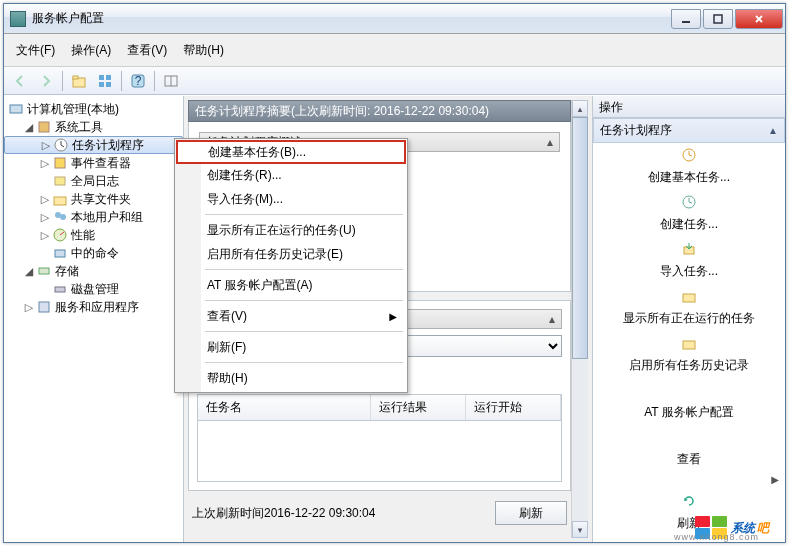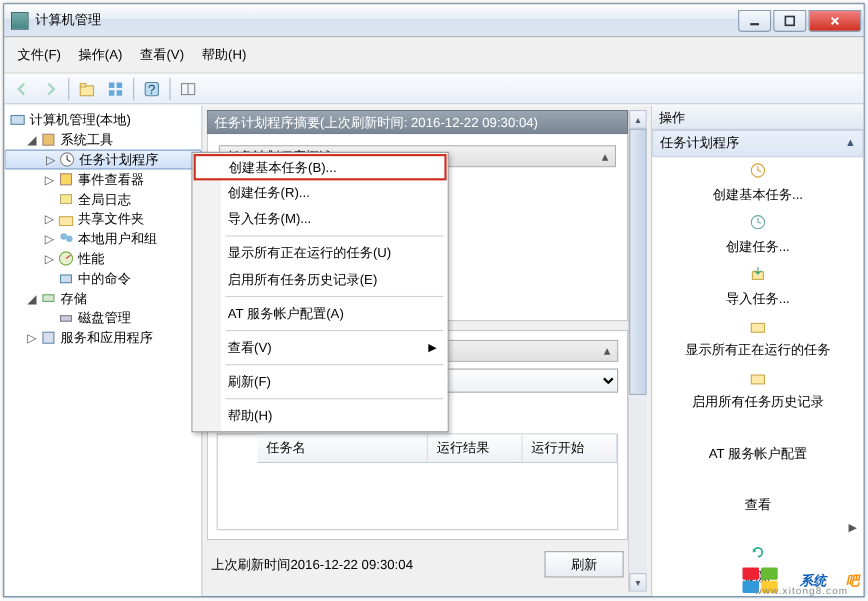--- a/index.html
+++ b/index.html
@@ -36,21 +36,21 @@
 .center { flex:1; display:flex; flex-direction:column; border-right:1px solid #c0c8d0; padding: 4px; overflow:hidden; }
 .summary-hdr { height: 22px; background: linear-gradient(#9aa5b2,#7a8694); color:#fff; display:flex; align-items:center; padding: 0 6px; border:1px solid #6a7684; }
 .summary-body { border:1px solid #c0c8d0; border-top:none; padding: 10px; background:#fff; height: 170px; position:relative; }
 .status-hdr { height: 20px; background: linear-gradient(#f0f0f0,#e0e0e0); border:1px solid #b0b0b0; display:flex; align-items:center; justify-content:space-between; padding:0 6px; margin-bottom:6px; }
 .status-hdr .chev { color:#555; }
 .desc { color:#000; line-height: 18px; }
 .status-block { border:1px solid #c0c8d0; background:#fff; padding:8px; margin-top:8px; }
 .select-row { display:flex; align-items:center; gap:6px; margin: 6px 0; }
 .select-row select { flex:1; height:22px; border:1px solid #a0a8b0; background:linear-gradient(#fdfdfd,#eef1f5); }
 .tbl { border:1px solid #c0c8d0; margin-top:12px; }
-.tbl-hdr { display:flex; background:linear-gradient(#fdfdfd,#eef1f5); border-bottom:1px solid #c0c8d0;margin-left:36px; }
+.tbl-hdr { display:flex; background:linear-gradient(#fdfdfd,#eef1f5); border-bottom:1px solid #c0c8d0; }
 .tbl-hdr > div { padding:4px 8px; border-right:1px solid #d8dde4; }
 .tbl-body { height: 60px; background:#fff; }
 .footer-row { display:flex; align-items:center; justify-content:space-between; padding: 10px 4px 4px; }
 .footer-row button { width:72px; height:24px; border:1px solid #a0a8b0; background:linear-gradient(#fdfdfd,#e8ecf1); }
 
 .actions { width: 192px; background:#fff; display:flex; flex-direction:column; }
 .actions-hdr { height: 22px; background: linear-gradient(#f4f6fa,#e2e8f2); border-bottom:1px solid #c0c8d0; padding:3px 6px; }
 .actions-section { background: linear-gradient(#eaf0f9,#dce6f3); border:1px solid #c0cde0; padding:3px 6px; display:flex; justify-content:space-between; align-items:center; margin:0; }
 .actions-section .chev { color:#44597a; font-size:10px; }
 .action-item { display:flex; align-items:center; padding: 4px 6px; gap:6px;flex-direction:column; }
@@ -61,37 +61,37 @@
 .cm-item { height:24px; display:flex; align-items:center; padding-left:30px; position:relative; }
 .cm-item.hl { border:2px solid #d03020; background: #fff; margin:-1px; }
 .cm-item .arrow { margin-left:auto; margin-right:8px; font-size:10px; }
 .cm-sep { height:1px; background:#d0d0d0; margin:3px 2px 3px 28px; }
 
 .scrollbar-v { width:17px; background:#f0f0f0; border-left:1px solid #d0d0d0; display:flex; flex-direction:column; }
 .sb-btn { height:17px; background:linear-gradient(#f5f7fb,#dde5f0); border:1px solid #b8c4d4; display:flex; align-items:center; justify-content:center; font-size:9px; color:#556; }
 .sb-track { flex:1; background:#e8ecf1; }
 .sb-thumb { background:linear-gradient(to right,#e0e8f4,#c4d4e8); border:1px solid #9ab; height:60%; margin:0; }
 
-.watermark { position:absolute; right:8px; bottom:6px; font-size:22px; font-weight:bold; font-style:italic; font-family: "SimHei","Microsoft YaHei"; z-index:200; display:flex; align-items:center; gap:18px;margin-top:40px; }
+.watermark { position:absolute; right:20px; bottom:6px; font-size:22px; font-weight:bold; font-style:italic; font-family: "SimHei","Microsoft YaHei"; z-index:200; display:flex; align-items:center; gap:2px;margin-top:40px; }
 .wm-flag { width:34px; height:24px; position:relative; }
 .wm-flag div { position:absolute; width:15px; height:11px; border-radius:1px; }
 .wm-text1 { color:#1060b8; } .wm-text2 { color:#ff8c00; }
 .wm-url { position:absolute; right:10px; bottom:-2px; font-size:9px; color:#888; font-style:normal; font-weight:normal; letter-spacing:1px;}
 
 .panel-scroll { display:flex; flex:1; overflow:hidden; }
 .panel-content { flex:1; overflow:hidden; }
 </style>
 </head>
 <body>
 
 <div class="window">
 
   <div class="titlebar">
     <div class="icon"></div>
-    <div class="title">计算机管理</div>
+    <div class="title">服务帐户配置</div>
     <div class="winbtns">
       <div class="winbtn">
           <svg viewBox="0 0 12 12">
             <rect x="2" y="8" width="8" height="2" fill="#334"></rect>
           </svg>
         </div>
       <div class="winbtn">
           <svg viewBox="0 0 12 12">
             <rect x="2" y="2" width="8" height="8" fill="none" stroke="#334" stroke-width="1.5"></rect>
           </svg>

